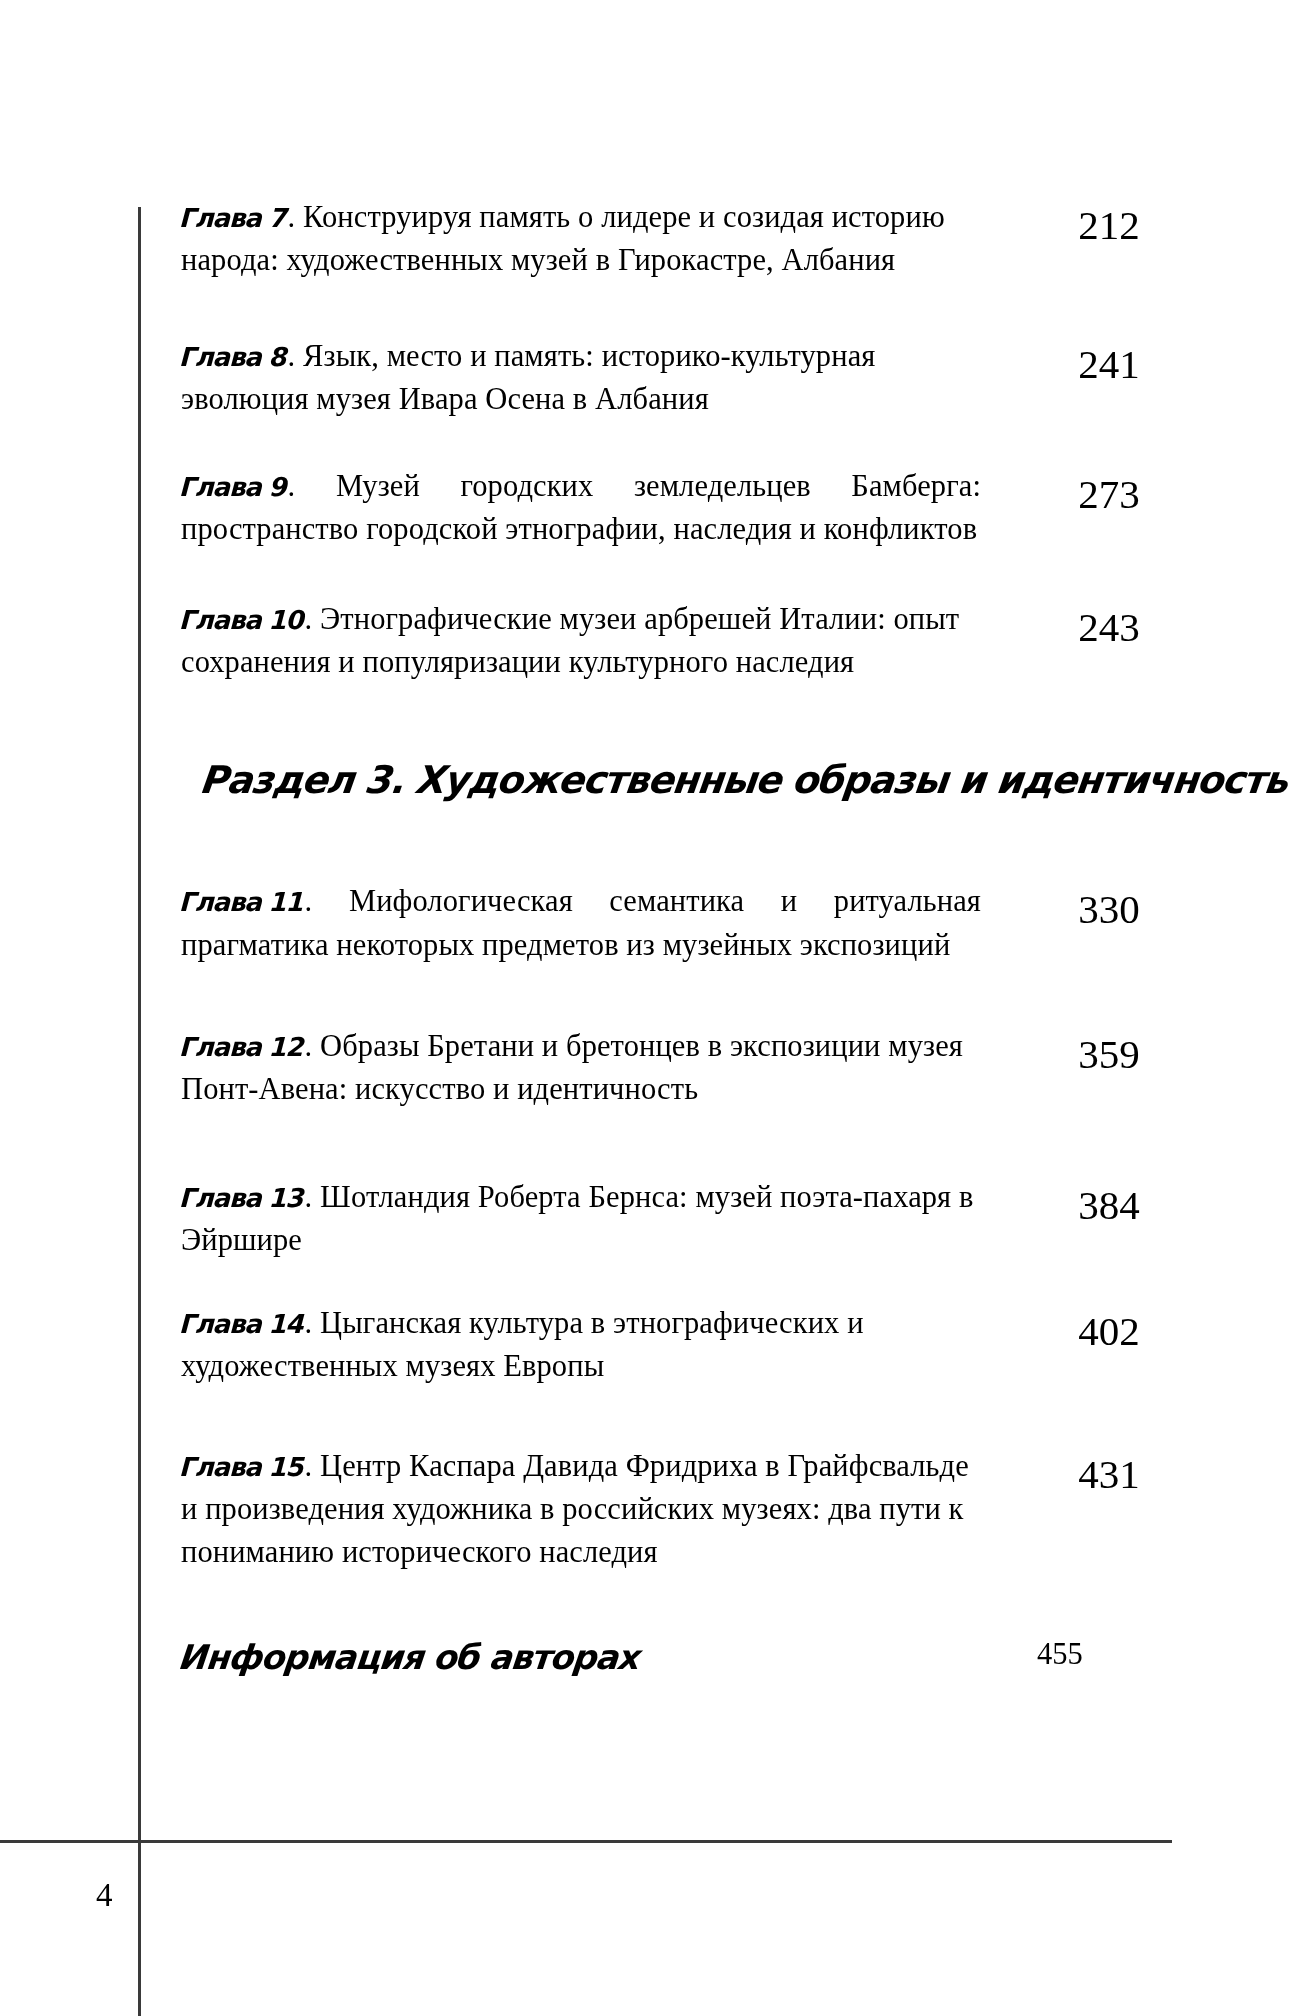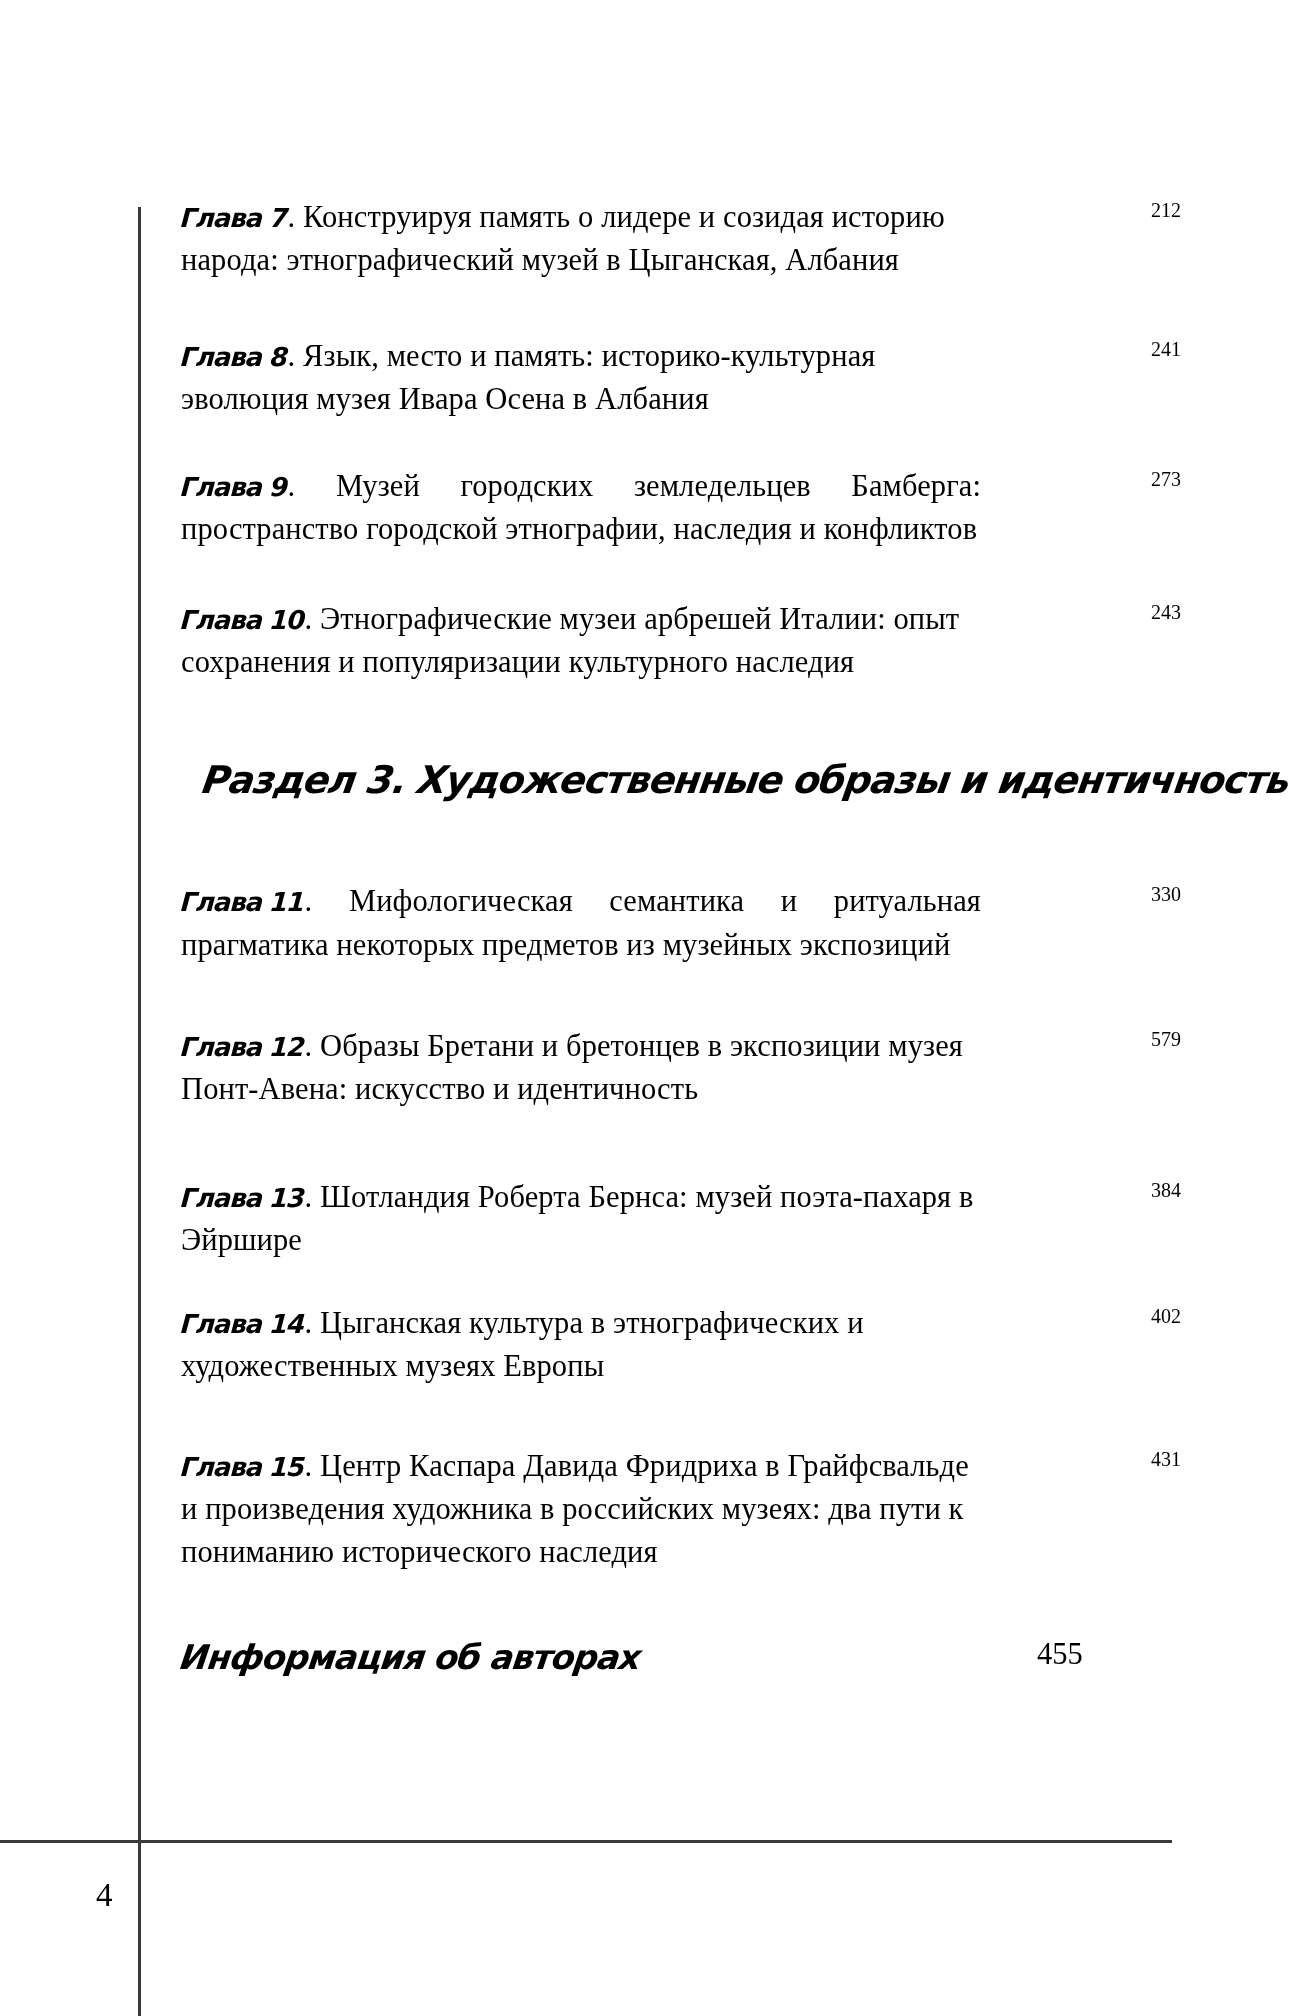--- a/index.html
+++ b/index.html
@@ -72,23 +72,23 @@
     font-style: italic;
     font-size: 26px;
     letter-spacing: -1.1px;
     transform: skewX(-4deg);
     display: inline-block;
     vertical-align: baseline;
   }
 
   .toc-page {
     flex: 1 1 auto;
-    text-align: right;
+    text-align: center;
     padding-left: 56px;
-    font-size: 20px;
+    font-size: 41px;
     line-height: 1.42;
     white-space: nowrap;
   }
 
   
   .gap-a { height: 52px; }
   .gap-b { height: 44px; }
   .gap-c { height: 46px; }
   .gap-d { height: 58px; }
   .gap-e { height: 64px; }
@@ -153,21 +153,21 @@
 <body>
 
 <div class="page">
 
   <div class="vrule"></div>
   <div class="hrule"></div>
 
   <div class="toc">
 
     <div class="toc-row">
-      <div class="toc-title"><span class="chapter-label">Глава 7</span><span>.</span> <span>Конструируя память о лидере и созидая историю народа: этнографический музей в Цыганская, Албания</span></div>
+      <div class="toc-title"><span class="chapter-label">Глава 7</span><span>.</span> <span>Конструируя память о лидере и созидая историю народа: художественных музей в Гирокастре, Албания</span></div>
       <div class="toc-page">212</div>
     </div>
 
     <div class="gap-a"></div>
 
     <div class="toc-row">
       <div class="toc-title"><span class="chapter-label">Глава 8</span><span>.</span> <span>Язык, место и память: историко-культурная эволюция музея Ивара Осена в Албания</span></div>
       <div class="toc-page">241</div>
     </div>
 
@@ -193,21 +193,21 @@
 
     <div class="toc-row">
       <div class="toc-title justify"><span class="chapter-label">Глава 11</span><span>.</span> <span>Мифологическая семантика и ритуальная прагматика некоторых предметов из музейных экспозиций</span></div>
       <div class="toc-page">330</div>
     </div>
 
     <div class="gap-d"></div>
 
     <div class="toc-row">
       <div class="toc-title"><span class="chapter-label">Глава 12</span><span>.</span> <span>Образы Бретани и бретонцев в экспозиции музея Понт-Авена: искусство и идентичность</span></div>
-      <div class="toc-page">579</div>
+      <div class="toc-page">359</div>
     </div>
 
     <div class="gap-e"></div>
 
     <div class="toc-row">
       <div class="toc-title"><span class="chapter-label">Глава 13</span><span>.</span> <span>Шотландия Роберта Бернса: музей поэта-пахаря в Эйршире</span></div>
       <div class="toc-page">384</div>
     </div>
 
     <div class="gap-f"></div>

